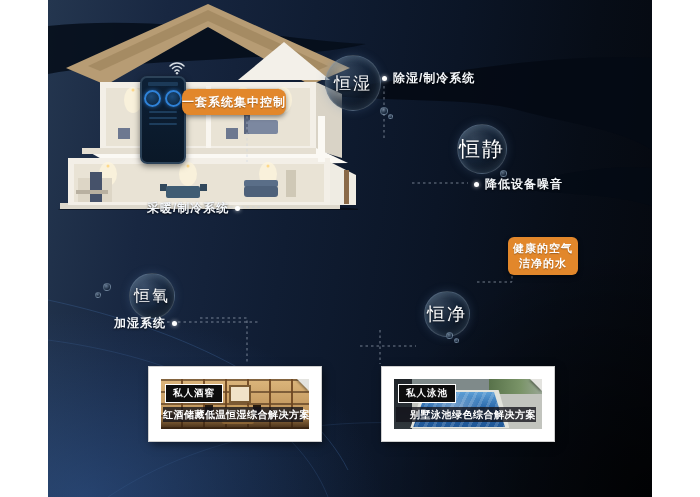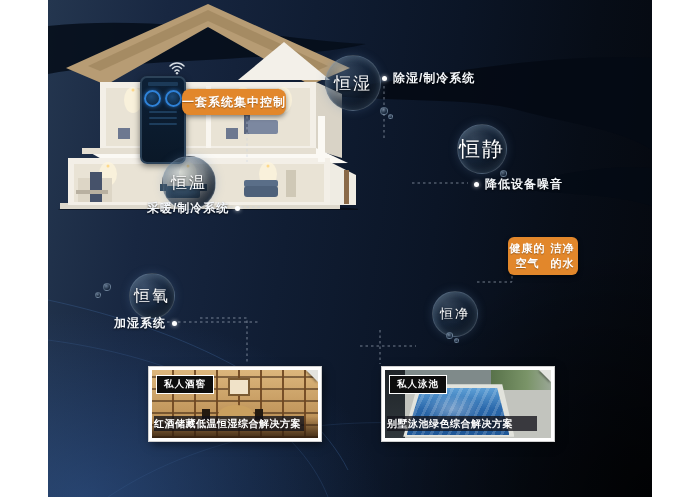--- a/index.html
+++ b/index.html
@@ -25,39 +25,39 @@
     border:1px solid rgba(170,195,220,.4);}
   .feature-desc{position:absolute;z-index:3;display:flex;align-items:center;gap:6px;color:#f4f7fa;
     font-weight:bold;font-size:12px;letter-spacing:1px;white-space:nowrap;text-shadow:0 1px 2px rgba(0,0,0,.7);}
   .dot{width:5px;height:5px;border-radius:50%;background:#fff;box-shadow:0 0 4px rgba(255,255,255,.8);flex:0 0 auto;}
   
   .pill{position:absolute;z-index:3;background:#E2872B;color:#fff;font-weight:bold;border-radius:8px;
     display:flex;align-items:center;justify-content:center;box-shadow:0 2px 5px rgba(0,0,0,.45);
     letter-spacing:1px;text-shadow:0 1px 1px rgba(0,0,0,.3);}
   #ctrl-label{left:134px;top:89px;width:104px;height:26px;font-size:12px;}
   #highlight-box{left:460px;top:237px;width:70px;height:38px;font-size:11px;line-height:15px;
-    text-align:center;border-radius:6px;}
+    flex-direction:column;text-align:center;border-radius:6px;}
   
   .phone{position:absolute;z-index:3;left:92px;top:76px;width:42px;height:84px;border:2px solid #2c4258;
     border-radius:7px;background:linear-gradient(#0d2036,#0a1828);box-shadow:0 2px 6px rgba(0,0,0,.5);}
   .phone-header{height:4px;margin:4px 6px 3px;background:#1c3a58;border-radius:1px;}
   .knob-row{display:flex;justify-content:space-around;margin-top:4px;}
   .knob{width:13px;height:13px;border-radius:50%;border:2px solid #2f82d8;
     background:radial-gradient(circle at 40% 35%, #1c4a78, #0b2138);box-shadow:0 0 4px rgba(47,130,216,.7);}
   .phone-bar{height:2px;margin:4px 7px 0;background:#1d3d5c;border-radius:1px;}
   .wifi{position:absolute;z-index:3;left:120px;top:61px;width:18px;height:14px;}
   
-  .card{position:absolute;z-index:3;width:172px;height:74px;background:#fff;padding:3px;box-sizing:border-box;
+  .card{position:absolute;z-index:3;width:172px;height:74px;background:#fff;padding:12px;box-sizing:border-box;
     box-shadow:0 0 0 1px #cfcfcf, 2px 3px 9px rgba(0,0,0,.55);}
   #card-wine{left:101px;top:367px;} #card-pool{left:334px;top:367px;}
   .photo{position:relative;width:100%;height:100%;overflow:hidden;}
   .tag{position:absolute;top:5px;left:4px;background:#0d0d0d;color:#fff;font-size:9.5px;font-weight:bold;
     padding:2px 7px;letter-spacing:1px;border:1px solid #fff;white-space:nowrap;}
-  .caption{position:absolute;left:2px;right:14px;bottom:7px;height:15px;line-height:15px;
-    background:rgba(18,18,26,.78);color:#fff;font-size:10px;font-weight:bold;text-align:left;
+  .caption{position:absolute;left:2px;right:6px;bottom:7px;height:15px;line-height:15px;
+    background:rgba(18,18,26,.78);color:#fff;font-size:10px;font-weight:bold;text-align:right;
     letter-spacing:.5px;white-space:nowrap;}
   .fold{position:absolute;top:0;right:0;width:0;height:0;border-top:12px solid #e3e3df;
     border-left:12px solid transparent;filter:drop-shadow(-1px 1px 1px rgba(0,0,0,.4));}
   
   .photo-wine{background:
     linear-gradient(rgba(0,0,0,0) 68%, rgba(45,28,14,.85) 100%),
     repeating-linear-gradient(90deg, rgba(110,70,32,0) 0 20px, rgba(110,70,32,.9) 20px 22px),
     repeating-linear-gradient(0deg, rgba(60,34,14,.55) 0 2px, rgba(0,0,0,0) 2px 12px),
     linear-gradient(#dcb67c,#b18349);}
   .wine-frame{position:absolute;left:46%;top:12%;width:18px;height:14px;background:#f0e2c8;border:2px solid #7a5a32;}
@@ -184,27 +184,24 @@
       <span>健康的空气</span>
       <span>洁净的水</span>
     </div>
 
     <div class="bubble" style="left:277px;top:55px;width:54px;height:54px;font-size:17px">
       <span>恒湿</span>
     </div>
     <div class="bubble" style="left:409px;top:124px;width:48px;height:48px;font-size:21px">
       <span>恒静</span>
     </div>
-    <div class="bubble" style="left:114px;top:156px;width:52px;height:52px;font-size:16px">
-      <span>恒温</span>
-    </div>
     <div class="bubble" style="left:81px;top:273px;width:44px;height:44px;font-size:16px">
       <span>恒氧</span>
     </div>
-    <div class="bubble" style="left:384px;top:291px;width:44px;height:44px;font-size:13px">
+    <div class="bubble" style="left:376px;top:291px;width:44px;height:44px;font-size:18px">
       <span>恒净</span>
     </div>
 
     <div class="decor-dot" style="left:332px;top:107px;width:6px;height:6px"></div>
     <div class="decor-dot" style="left:340px;top:114px;width:3px;height:3px"></div>
     <div class="decor-dot" style="left:452px;top:170px;width:5px;height:5px"></div>
     <div class="decor-dot" style="left:55px;top:283px;width:6px;height:6px"></div>
     <div class="decor-dot" style="left:47px;top:292px;width:4px;height:4px"></div>
     <div class="decor-dot" style="left:398px;top:332px;width:5px;height:5px"></div>
     <div class="decor-dot" style="left:406px;top:338px;width:3px;height:3px"></div>

